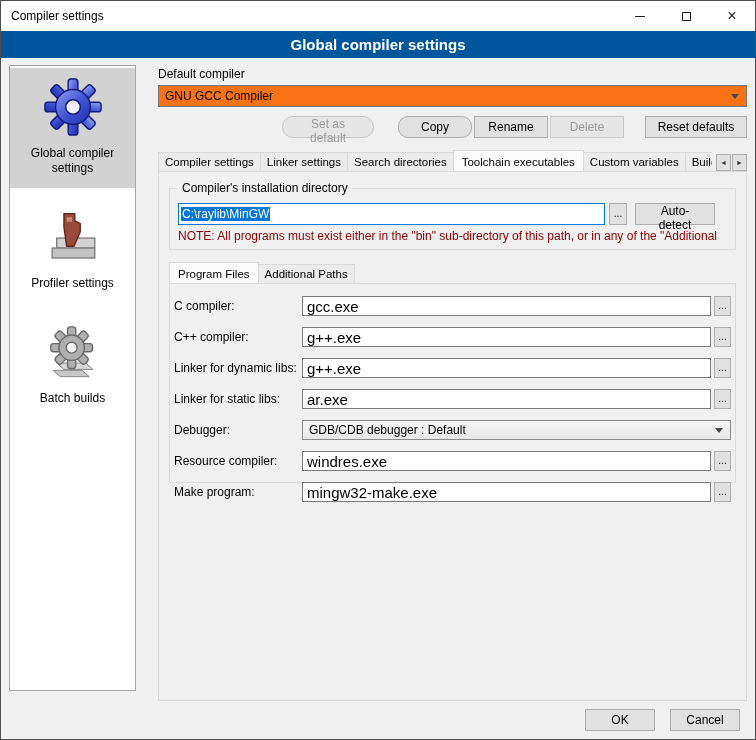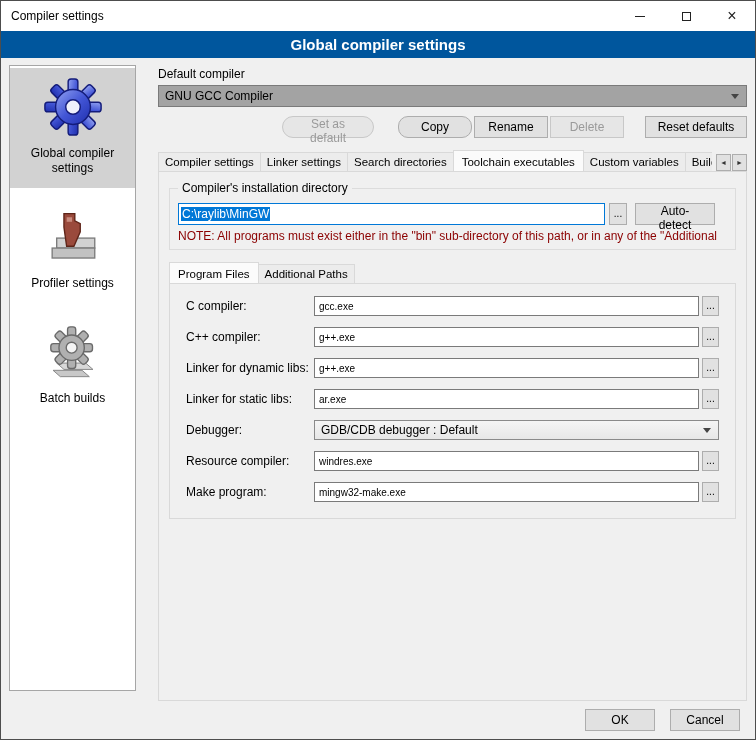--- a/index.html
+++ b/index.html
@@ -26,21 +26,21 @@
   .side-item{display:flex;flex-direction:column;align-items:center;gap:8px;
     padding:8px 2px 12px;text-align:center;cursor:default;}
   .side-item.first{margin-top:2px;}
   .side-item + .side-item{margin-top:14px;}
   .side-item.selected{background:#d2d2d2;}
   .side-label{font-size:12px;line-height:1.25;}
   
   .main{position:absolute;left:157px;top:66px;width:589px;}
   .field-label{margin-bottom:4px;}
   
-  .combo{height:22px;background:#a3a3a3;border:1px solid #7a7a7a;box-sizing:border-box;
+  .combo{height:22px;background:#f97316;border:1px solid #7a7a7a;box-sizing:border-box;
     display:flex;align-items:center;padding:0 6px;position:relative;cursor:default;}
   .combo-arrow{position:absolute;right:7px;top:50%;margin-top:-2px;width:0;height:0;
     border-left:4px solid transparent;border-right:4px solid transparent;border-top:5px solid #444;}
   .combo.gray{height:20px;background:linear-gradient(#f5f5f5,#e7e7e7);border:1px solid #8a8a8a;}
   
   .btn{background:#e1e1e1;border:1px solid #adadad;font-family:inherit;font-size:12px;
     height:22px;padding:0 10px;cursor:default;box-sizing:border-box;}
   .btn.disabled{color:#9a9a9a;border-color:#c8c8c8;background:#e6e6e6;}
   .btn-row{margin-top:9px;display:flex;align-items:center;}
   .btn-setdefault{margin-left:124px;width:92px;border-radius:11px;}
@@ -66,26 +66,26 @@
   .dir-row{display:flex;align-items:center;}
   .path-input{flex:1 1 auto;height:22px;box-sizing:border-box;border:1px solid #0078d7;background:#fff;
     display:flex;align-items:center;padding:0 2px;overflow:hidden;cursor:text;}
   .path-input .sel{background:#0078d7;color:#fff;padding:0 1px;white-space:nowrap;}
   .browse-btn{width:18px;height:22px;margin-left:4px;padding:0;font-size:10px;line-height:1;
     background:#e1e1e1;border:1px solid #adadad;box-sizing:border-box;font-family:inherit;cursor:default;}
   .autodetect-btn{margin-left:8px;margin-right:12px;width:80px;height:22px;}
   .note{margin-top:4px;color:#8b0000;white-space:nowrap;overflow:hidden;}
   
   .subtab-strip{margin-top:12px;}
-  .sub-panel{height:236px;box-sizing:border-box;border:1px solid #d9d9d9;background:#f0f0f0;
-    padding:12px 16px 6px;}
+  .sub-panel{height:200px;box-sizing:border-box;border:1px solid #d9d9d9;background:#f0f0f0;
+    padding:12px 4px 6px;}
   .form-row{display:flex;align-items:center;height:20px;margin-bottom:11px;}
   .row-label{flex:0 0 128px;}
   .text-input{flex:1 1 auto;height:20px;box-sizing:border-box;border:1px solid #7a7a7a;
-    padding:0 4px;font-family:inherit;font-size:10px;background:#fff;}
+    padding:0 4px;font-family:inherit;font-size:15px;background:#fff;}
   .form-row .browse-btn{width:17px;height:20px;margin-left:3px;}
   .form-row .combo{flex:1 1 auto;}
   
   .footer-btns{position:absolute;right:15px;top:708px;display:flex;gap:15px;}
   .footer-btns .btn{width:70px;}
 </style>
 </head>
 <body>
 
 <div class="window">

